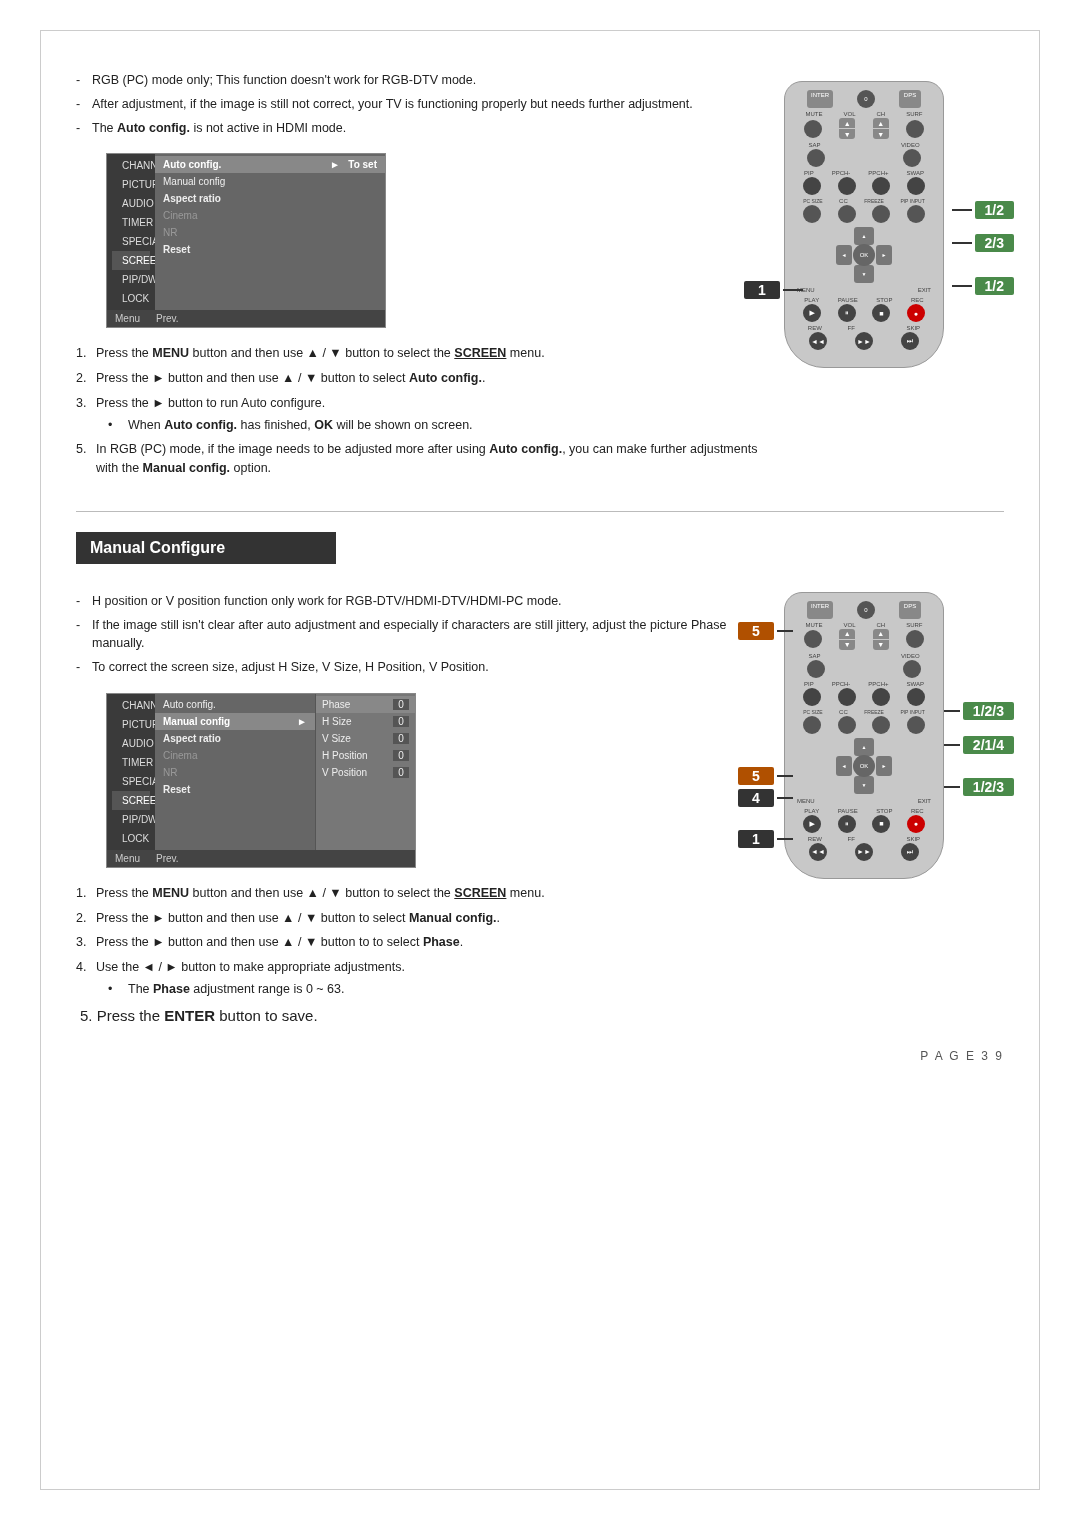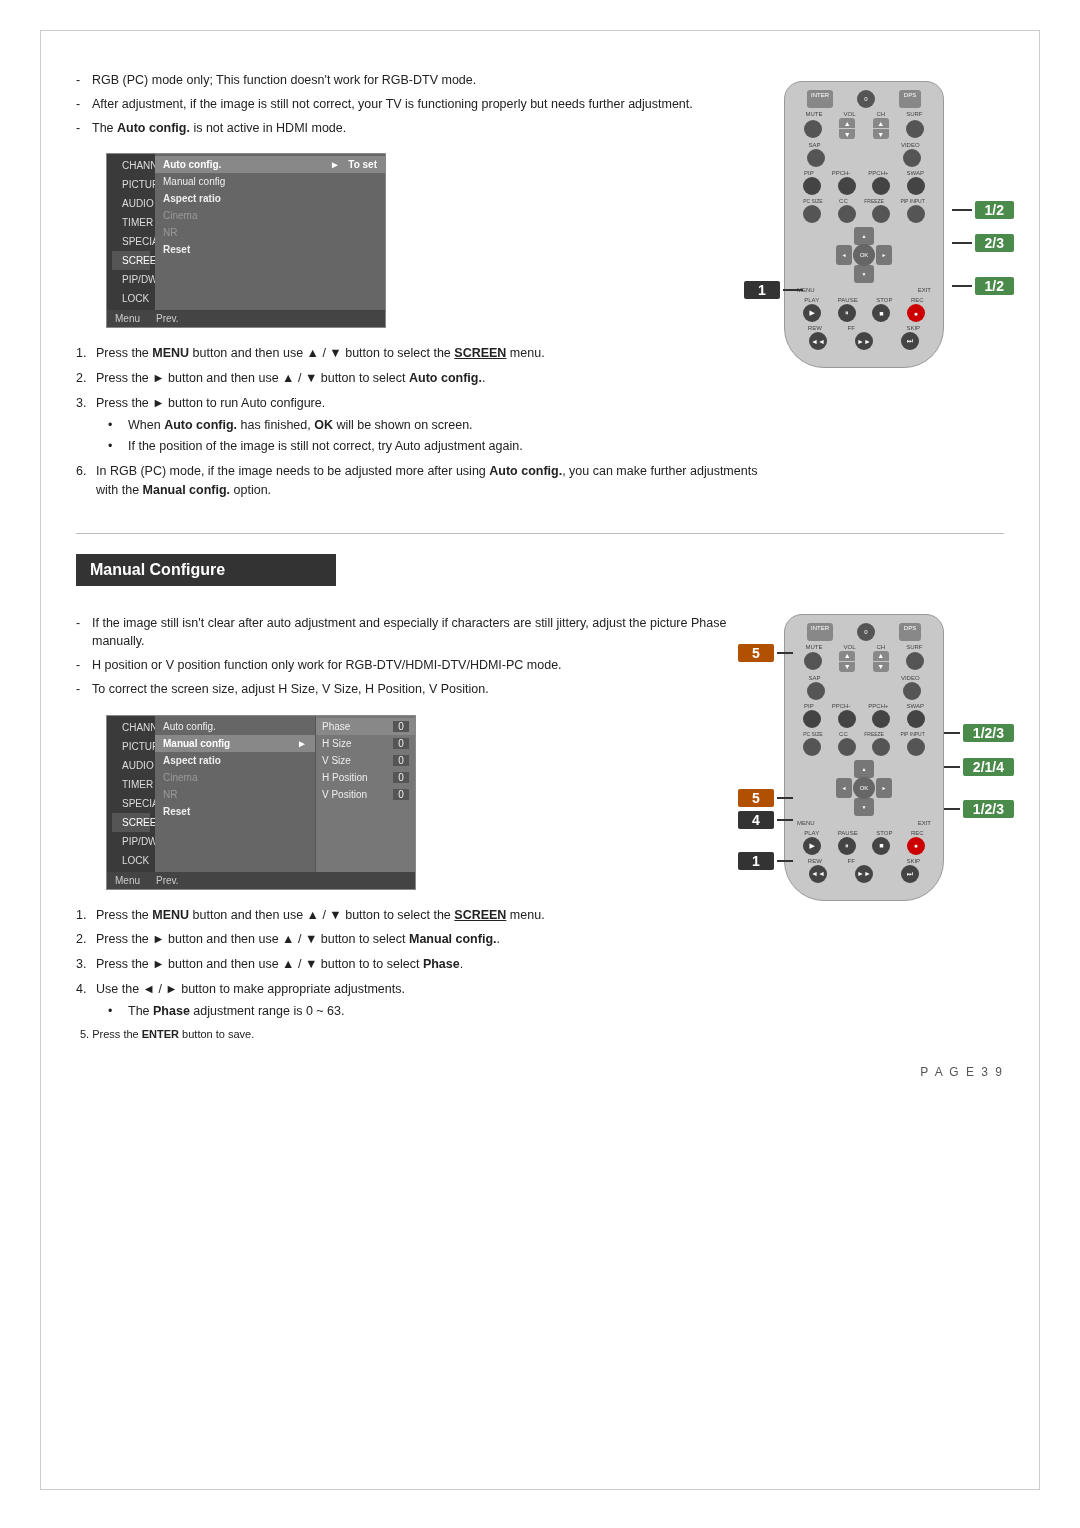--- a/index.html
+++ b/index.html
@@ -394,21 +394,20 @@
             <span>Prev.</span>
           </div>
         </div>
 
         <ol class="steps">
           <li>Press the <b>MENU</b> button and then use ▲ / ▼ button to select the <b><span style="text-decoration:underline;">SCREEN</span></b> menu.</li>
           <li>Press the ► button and then use ▲ / ▼ button to select <b>Auto config.</b>.</li>
           <li>Press the ► button to run Auto configure.
             <ul class="sub-bullet">
               <li>When <b>Auto config.</b> has finished, <b>OK</b> will be shown on screen.</li>
-              <li>If the position of the image is still not correct, try Auto adjustment again.</li>
             </ul>
           </li>
           <li>In RGB (PC) mode, if the image needs to be adjusted more after using <b>Auto config.</b>, you can make further adjustments with the <b>Manual config.</b> option.</li>
         </ol>
       </div>
 
       <div class="remote-col">
         <div style="position:relative; margin-top:20px;">
 
           <div class="remote-container" style="margin: 0 auto; margin-left:10px;">
@@ -542,22 +541,22 @@
   <hr class="section-divider">
 
   <div class="section-wrapper">
     <div>
       <span class="section-header">Manual Configure</span>
     </div>
 
     <div class="content-and-remote">
       <div class="content-col">
         <ul class="bullets">
+          <li>H position or V position function only work for RGB-DTV/HDMI-DTV/HDMI-PC mode.</li>
           <li>If the image still isn't clear after auto adjustment and especially if characters are still jittery, adjust the picture Phase manually.</li>
-          <li>H position or V position function only work for RGB-DTV/HDMI-DTV/HDMI-PC mode.</li>
           <li>To correct the screen size, adjust H Size, V Size, H Position, V Position.</li>
         </ul>
 
         <div class="menu-mockup" style="margin-left:30px; width:310px;">
           <div class="menu-mockup-body">
             <div class="menu-sidebar">
               <div class="menu-sidebar-item">
                 <span class="menu-sidebar-icon" style="background:#bbb;border-radius:50%;"></span>
                 <span>CHANNEL</span>
               </div>
@@ -643,21 +642,21 @@
         <ol class="steps">
           <li>Press the <b>MENU</b> button and then use ▲ / ▼ button to select the <b><span style="text-decoration:underline;">SCREEN</span></b> menu.</li>
           <li>Press the ► button and then use ▲ / ▼ button to select <b>Manual config.</b>.</li>
           <li>Press the ► button and then use ▲ / ▼ button to to select <b>Phase</b>.</li>
           <li>Use the ◄ / ► button to make appropriate adjustments.
             <ul class="sub-bullet">
               <li>The <b>Phase</b>  adjustment range is 0 ~ 63.</li>
             </ul>
           </li>
         </ol>
-        <p style="font-size:11px; margin-top:8px; padding-left:4px;">5.  Press the <b>ENTER</b> button to save.</p>
+        <p style="font-size:15px; margin-top:8px; padding-left:4px;">5.  Press the <b>ENTER</b> button to save.</p>
       </div>
 
       <div class="remote-col">
         <div style="position:relative; margin-top:10px;">
 
           <div class="remote-container" style="margin:0 auto; margin-left:10px;">
             <div style="display:flex; justify-content:space-around; margin-bottom:3px;">
               <div class="remote-btn-sm" style="font-size:6px;">INTER</div>
               <div class="remote-btn-round" style="background:#555;">0</div>
               <div class="remote-btn-sm" style="font-size:6px;">DPS</div>

